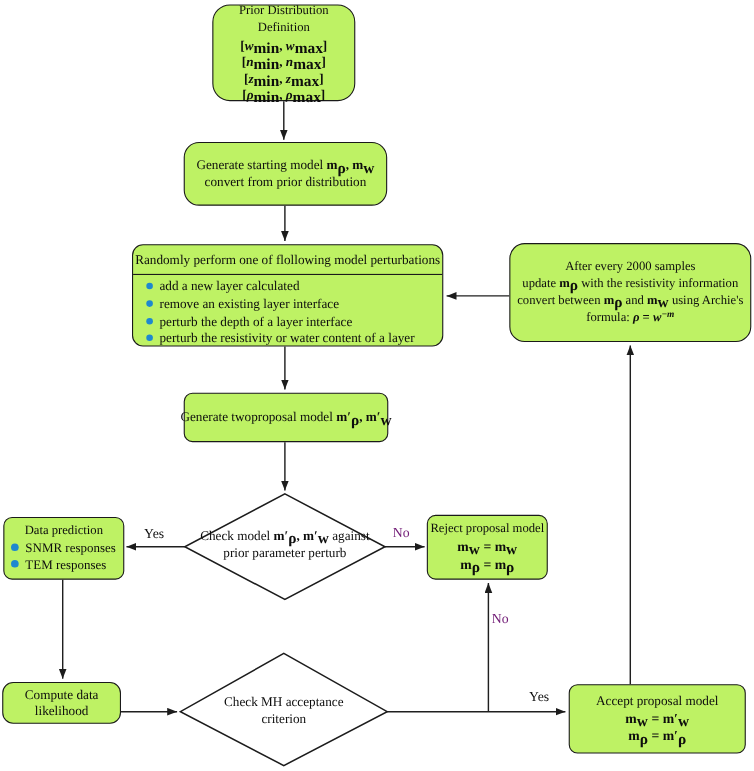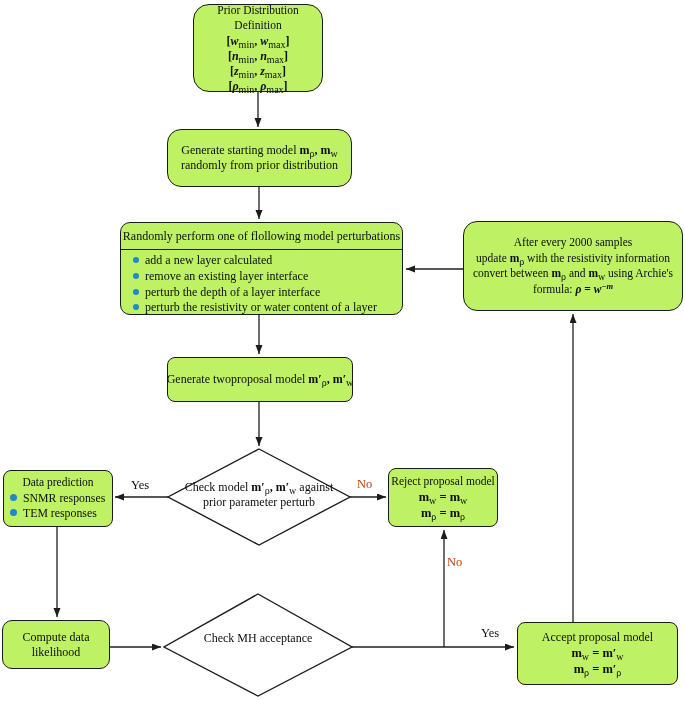--- a/index.html
+++ b/index.html
@@ -7,24 +7,24 @@
           font-family:"Liberation Serif","DejaVu Serif",serif;color:#0d0d0d;}
   svg.layer{position:absolute;left:0;top:0;z-index:1;}
   svg.layer line{stroke:#1f1f1f;stroke-width:1.3;}
   svg.layer polygon.diamond{fill:#fff;stroke:#1c1c1c;stroke-width:1.4;}
   .box{position:absolute;box-sizing:border-box;background:#bef264;border:1.5px solid #1a1a1a;
        z-index:2;display:flex;flex-direction:column;align-items:center;justify-content:center;
        text-align:center;font-size:12px;line-height:15px;}
   .r16{border-radius:16px}.r14{border-radius:14px}.r12{border-radius:8px}.r10{border-radius:10px}
   .dtext{position:absolute;z-index:3;text-align:center;font-size:12px;line-height:15px;}
   .lbl{position:absolute;z-index:3;font-size:12.5px;line-height:14px;}
-  .red{color:#c2410c;}
+  .red{color:#701a75;}
   .mb{font-weight:700;}
   .mbi{font-weight:700;font-style:italic;}
-  sub{font-size:10px;line-height:0;vertical-align:-3px;font-weight:400;}
+  sub{font-size:14px;line-height:0;vertical-align:-3px;font-weight:700;}
   sup{font-size:8.5px;line-height:0;vertical-align:4px;font-weight:700;}
   sup.it{font-style:italic;}
   .mline{white-space:pre;}
   .bullet{display:inline-block;width:6px;height:6px;border-radius:50%;background:#1e88cf;
           margin-right:6px;vertical-align:1px;}
   .bullet.big{width:7px;height:7px;}
   .perturb-box{justify-content:flex-start;align-items:stretch;padding:0;}
   .perturb-header{border-bottom:1.5px solid #1a1a1a;height:27px;line-height:26px;text-align:center;}
   .perturb-list{text-align:left;padding:3px 6px 4px 12px;line-height:15.8px;}
   .dp-box{justify-content:flex-start;padding-top:4px;}
@@ -62,21 +62,21 @@
   <div class="box r16" style="left:193px;top:4px;width:130px;height:88px;">
     <div class="small">Prior Distribution Definition</div>
     <div class="mline"><span class="mb">[</span><span class="mbi">w</span><sub>min</sub><span class="mb">, </span><span class="mbi">w</span><sub>max</sub><span class="mb">]</span></div>
     <div class="mline"><span class="mb">[</span><span class="mbi">n</span><sub>min</sub><span class="mb">, </span><span class="mbi">n</span><sub>max</sub><span class="mb">]</span></div>
     <div class="mline"><span class="mb">[</span><span class="mbi">z</span><sub>min</sub><span class="mb">, </span><span class="mbi">z</span><sub>max</sub><span class="mb">]</span></div>
     <div class="mline"><span class="mb">[</span><span class="mbi">ρ</span><sub>min</sub><span class="mb">, </span><span class="mbi">ρ</span><sub>max</sub><span class="mb">]</span></div>
   </div>
 
   <div class="box r14" style="left:167px;top:129px;width:185px;height:58px;">
     <div class="mline"><span>Generate starting model </span><span class="mb">m</span><sub>ρ</sub><span class="mb">, </span><span class="mb">m</span><sub>w</sub></div>
-    <div>randomly from prior distribution</div>
+    <div>convert from prior distribution</div>
   </div>
 
   <div class="box r10 perturb-box" style="left:120px;top:222px;width:283px;height:93px;">
     <div class="perturb-header">Randomly perform one of flollowing model perturbations</div>
     <div class="perturb-list">
       <div><span class="bullet"></span><span>add a new layer calculated</span></div>
       <div><span class="bullet"></span><span>remove an existing layer interface</span></div>
       <div><span class="bullet"></span><span>perturb the depth of a layer interface</span></div>
       <div><span class="bullet"></span><span>perturb the resistivity or water content of a layer</span></div>
     </div>
@@ -105,27 +105,28 @@
       <div><span class="bullet big"></span><span>TEM responses</span></div>
     </div>
   </div>
 
   <div class="box r12" style="left:388px;top:468px;width:110px;height:59px;">
     <div class="small">Reject proposal model</div>
     <div class="eq mline"><span class="mb">m</span><sub>w</sub><span class="mb"> = </span><span class="mb">m</span><sub>w</sub></div>
     <div class="eq mline"><span class="mb">m</span><sub>ρ</sub><span class="mb"> = </span><span class="mb">m</span><sub>ρ</sub></div>
   </div>
 
-  <div class="box r10" style="left:2px;top:620px;width:108px;height:49px;">
+  <div class="box r10" style="left:2px;top:620px;width:108px;height:38px;">
     <div>Compute data</div>
     <div>likelihood</div>
   </div>
 
   <div class="dtext" style="left:178px;top:631px;width:160px;">
     <div>Check MH acceptance</div>
+    <div>criterion</div>
   </div>
 
   <div class="box r12" style="left:517px;top:622px;width:161px;height:63px;">
     <div>Accept proposal model</div>
     <div class="eq mline"><span class="mb">m</span><sub>w</sub><span class="mb"> = </span><span class="mb">m′</span><sub>w</sub></div>
     <div class="eq mline"><span class="mb">m</span><sub>ρ</sub><span class="mb"> = </span><span class="mb">m′</span><sub>ρ</sub></div>
   </div>
 
   <div class="lbl" style="left:131px;top:478px;">Yes</div>
   <div class="lbl red" style="left:357px;top:477px;">No</div>

